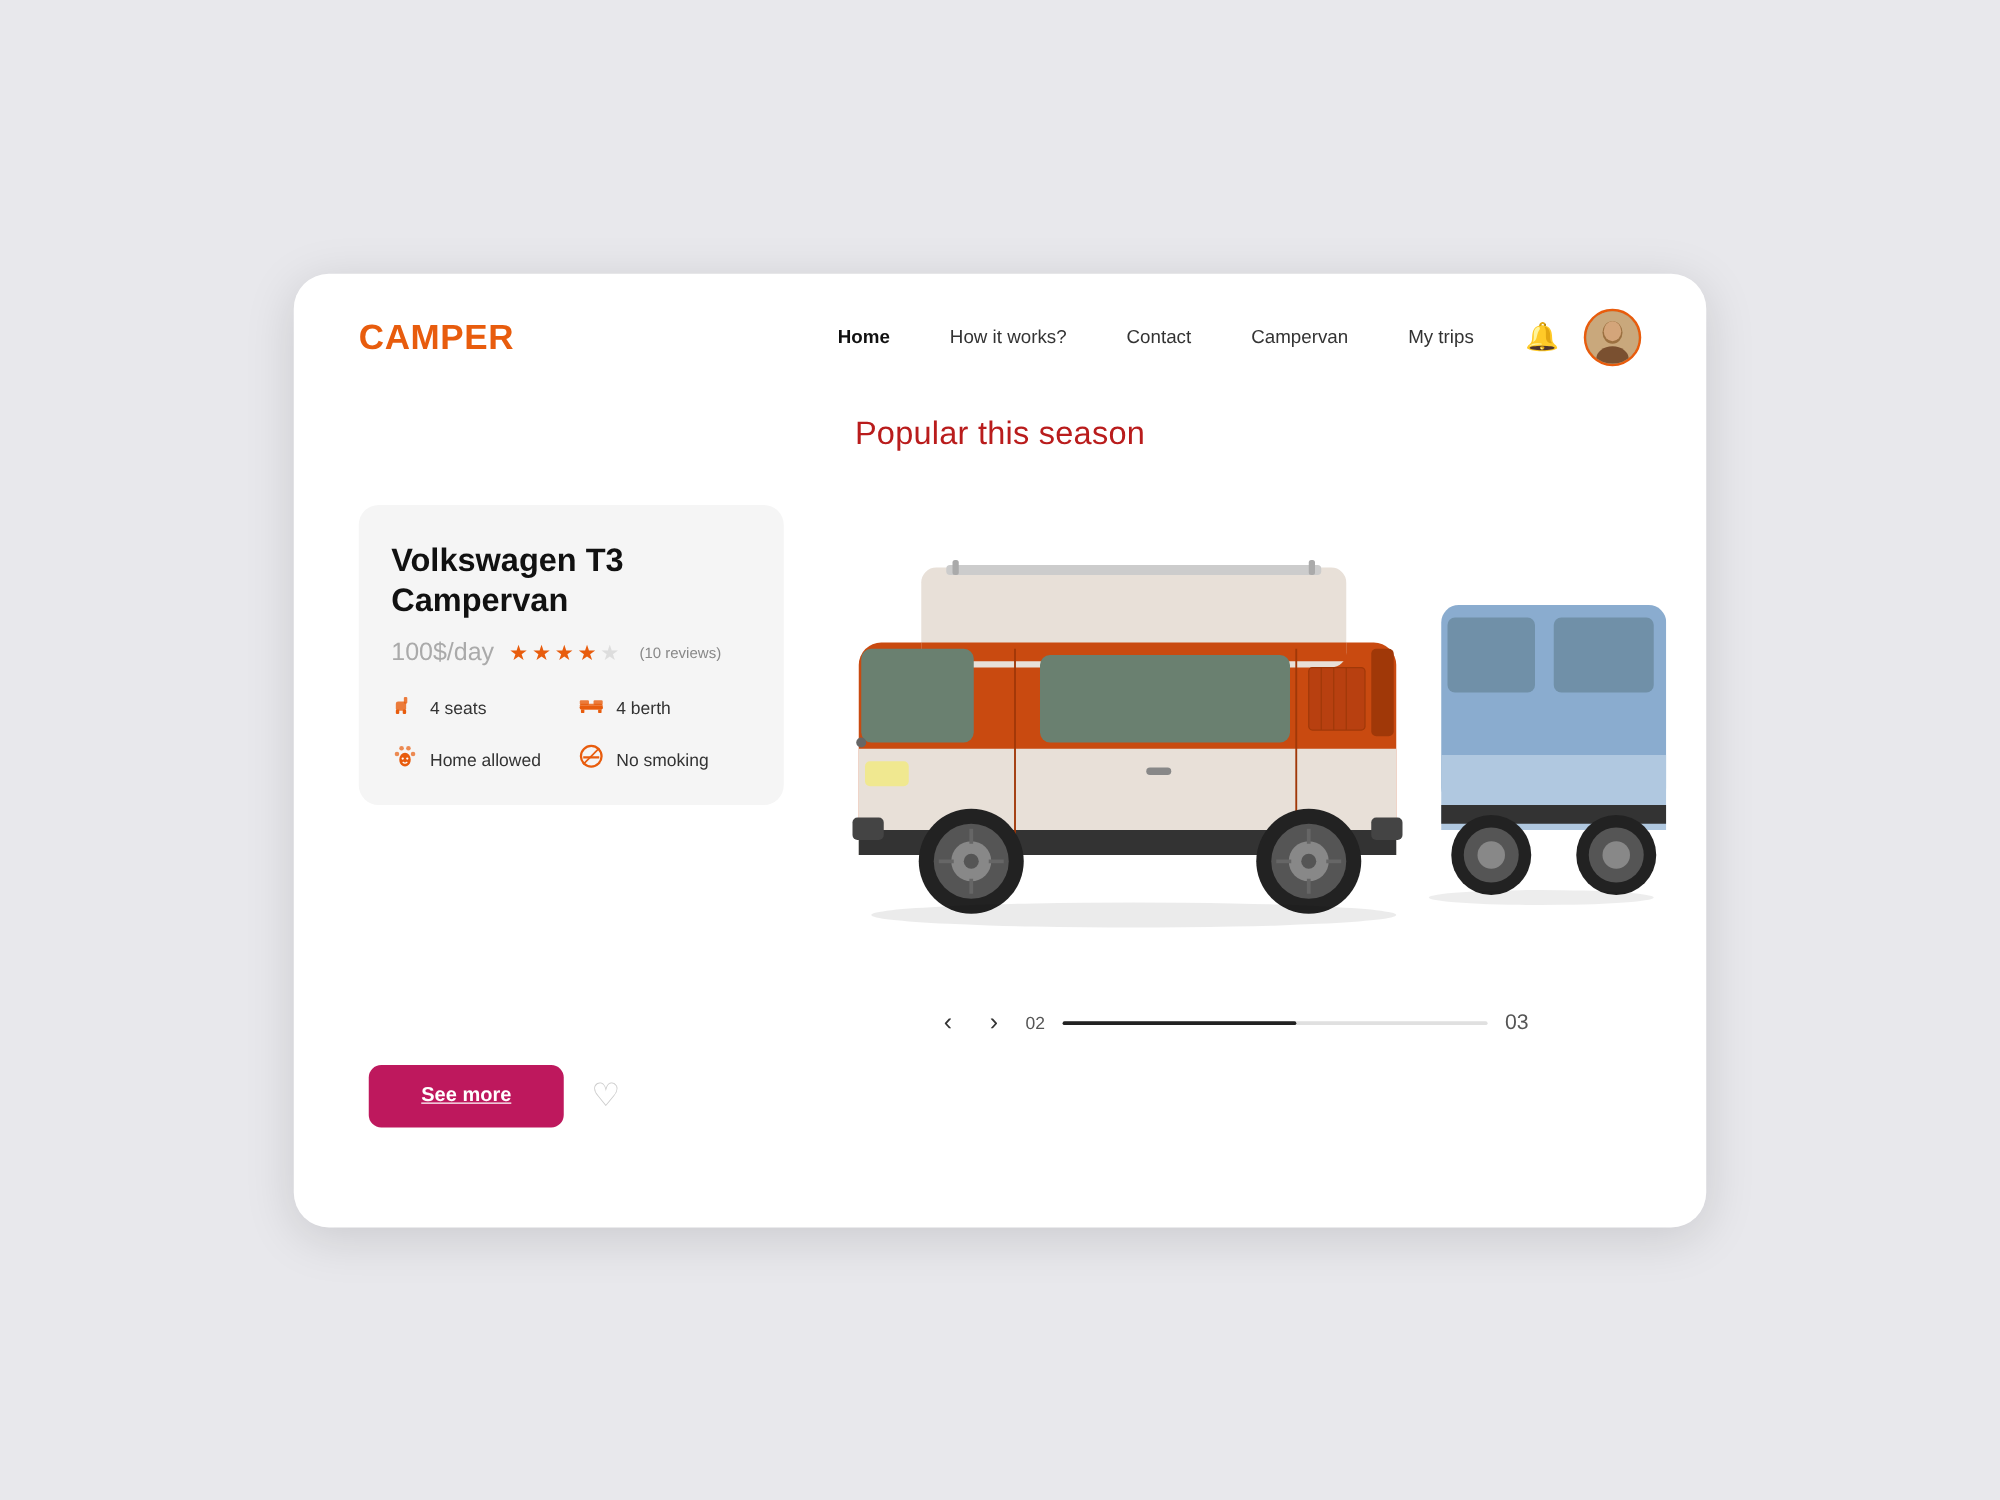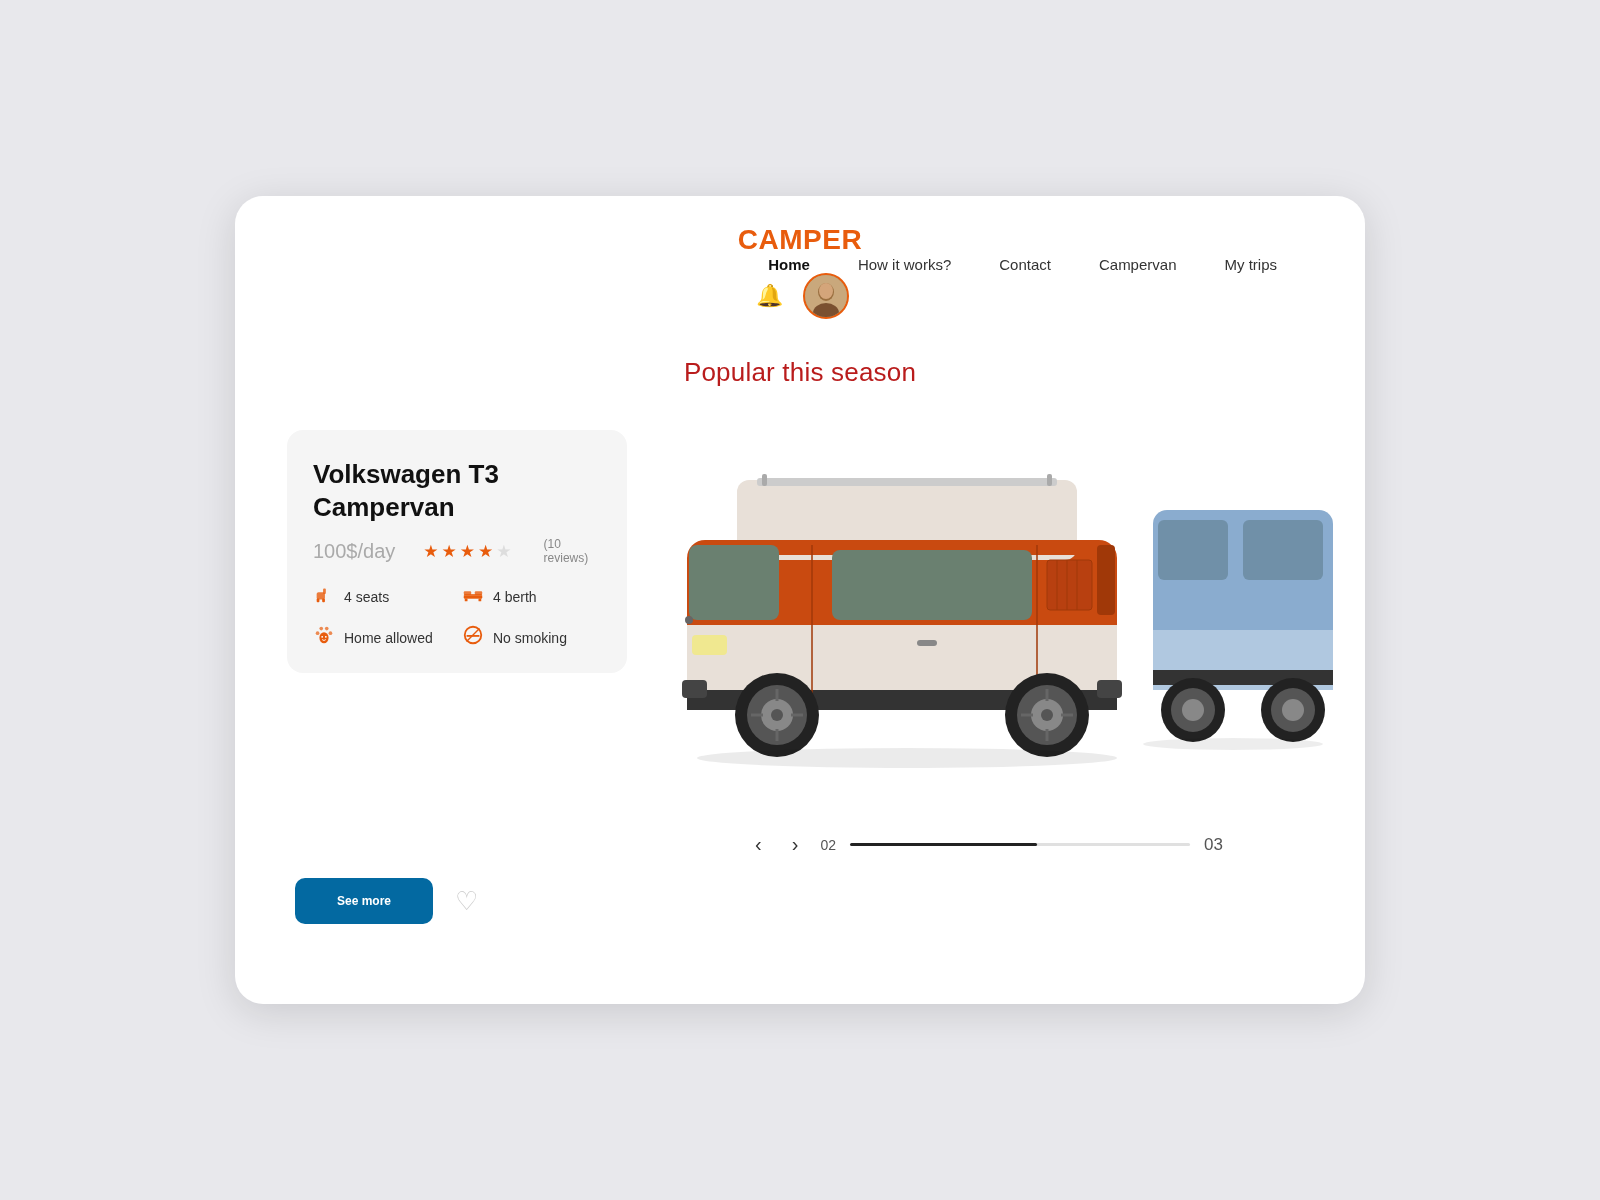--- a/index.html
+++ b/index.html
@@ -18,21 +18,20 @@
       border-radius: 28px;
       box-shadow: 0 8px 40px rgba(0,0,0,0.13);
       overflow: hidden;
       position: relative;
     }
     
     .header {
       display: flex;
       align-items: center;
       padding: 28px 52px 0 52px;
-      flex-direction: column;
     }
     .logo {
       font-size: 28px;
       font-weight: 800;
       color: #e85c0d;
       letter-spacing: 0.5px;
       flex-shrink: 0;
     }
     .nav {
       display: flex;
@@ -128,21 +127,21 @@
     .vehicle-title {
       font-size: 26px;
       font-weight: 800;
       color: #111;
       line-height: 1.25;
       margin-bottom: 14px;
     }
     .price-row {
       display: flex;
       align-items: center;
-      gap: 28px;
+      gap: 12px;
       margin-bottom: 18px;
     }
     .price {
       font-size: 20px;
       color: #aaa;
       font-weight: 400;
     }
     .stars {
       display: flex;
       gap: 3px;
@@ -176,29 +175,30 @@
     }
     
     .card-actions {
       display: flex;
       align-items: center;
       gap: 22px;
       margin-top: 38px;
       padding-left: 8px;
     }
     .see-more-btn {
-      background: #0369a1;
+      background: #be185d;
       color: #fff;
       border: none;
       border-radius: 10px;
       padding: 16px 42px;
-      font-size: 12px;
+      font-size: 16px;
       font-weight: 600;
       cursor: pointer;
       white-space: nowrap;
+      text-decoration: underline;
     }
     .heart-btn {
       background: none;
       border: none;
       cursor: pointer;
       font-size: 26px;
       color: #ccc;
       display: flex;
       align-items: center;
     }

